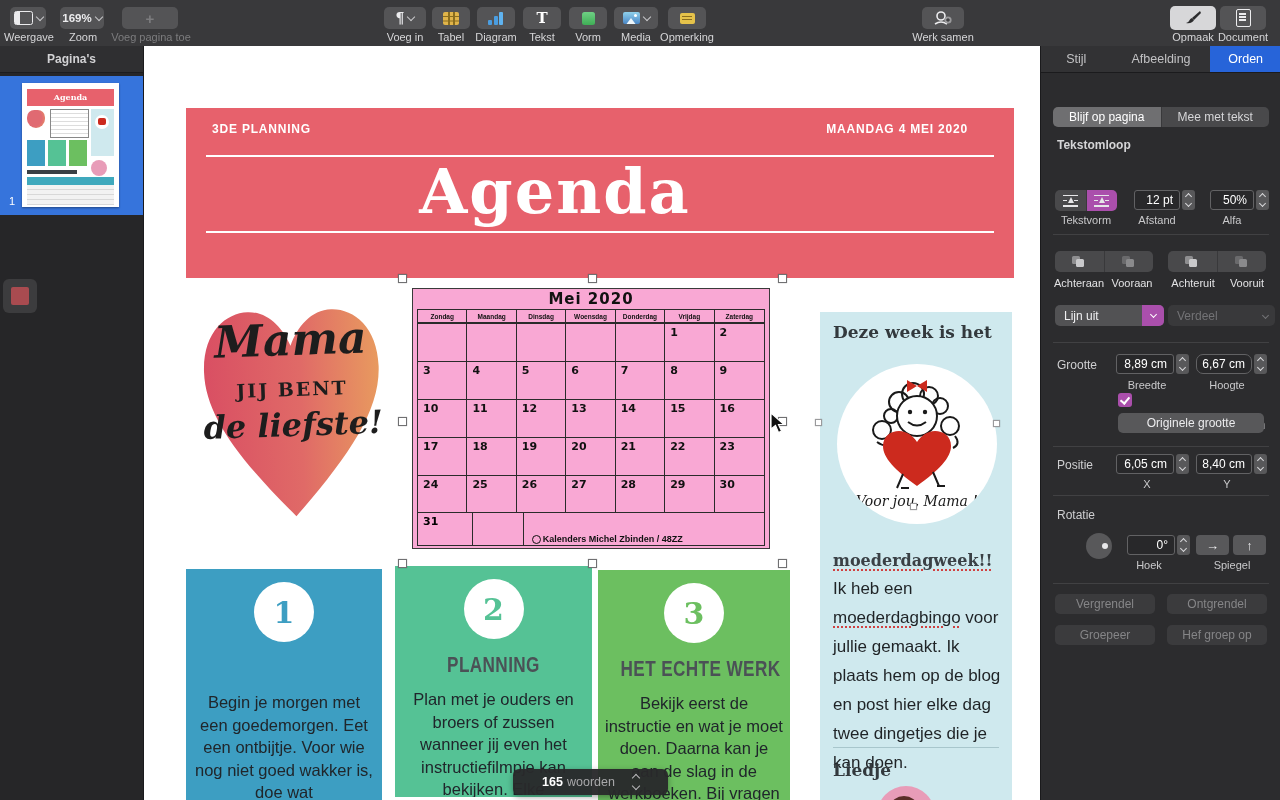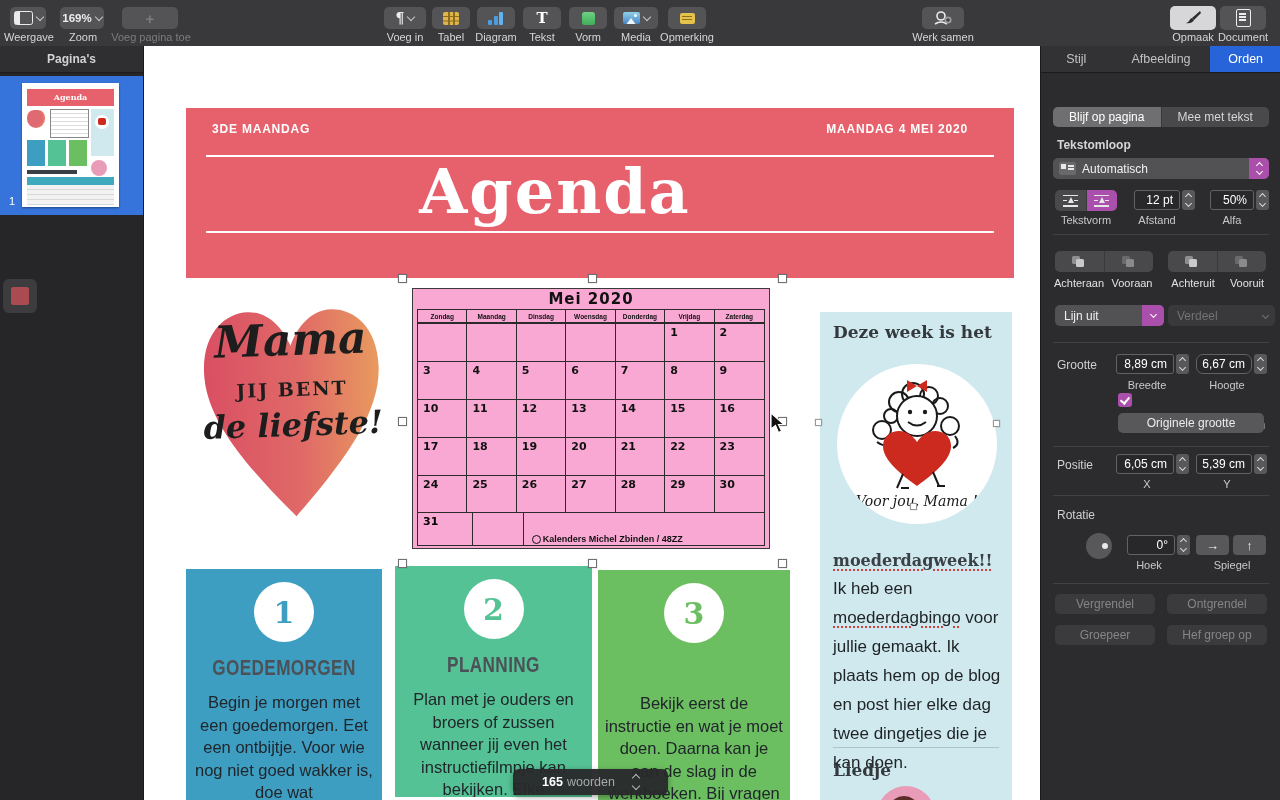--- a/index.html
+++ b/index.html
@@ -291,21 +291,21 @@
         <div class="mt" style="left:5px;top:94px;width:87px;height:8px;background:#3fa9bd;"></div>
         <div class="mt" style="left:5px;top:102px;width:87px;height:20px;background:repeating-linear-gradient(#f2f2f2 0 4px,#d8d8d8 4px 5px);"></div>
       </div>
     </div>
     <div class="red-item"></div>
   </div>
 
   <div class="canvas">
 
     <div class="banner">
-      <div class="banner-small" style="left:26px;">3DE MAANDAG</div>
+      <div class="banner-small" style="left:26px;">3DE PLANNING</div>
       <div class="banner-small" style="right:46px;">MAANDAG 4 MEI 2020</div>
       <div class="banner-line" style="top:47px;"></div>
       <div class="banner-title">Agenda</div>
       <div class="banner-line" style="top:123px;"></div>
     </div>
 
     <div class="heart-wrap">
       <svg width="182" height="222" viewBox="0 0 100 95" preserveAspectRatio="none">
         <defs>
             <linearGradient id="hg" x1="0" y1="0" x2="1" y2="0">
@@ -408,30 +408,30 @@
       </div>
       <div class="side-week">moederdagweek!!</div>
       <div class="side-para"><span>Ik heb een </span><span class="squiggle">moederdagbingo</span><span> voor jullie gemaakt. Ik plaats hem op de blog en post hier elke dag twee dingetjes die je kan doen.</span></div>
       <div class="side-div"></div>
       <div class="side-song">Liedje</div>
       <div class="pink-circle"></div>
     </div>
 
     <div class="step step1">
       <div class="step-circle">1</div>
-      <div class="step-title"><span>GOEDEMORGEN</span></div>
       <div class="step-text">Begin je morgen met een goedemorgen. Eet een ontbijtje. Voor wie nog niet goed wakker is, doe wat</div>
     </div>
     <div class="step step2">
       <div class="step-circle">2</div>
       <div class="step-title"><span>PLANNING</span></div>
       <div class="step-text">Plan met je ouders en broers of zussen wanneer jij even het instructiefilmpje kan bekijken. Elke</div>
     </div>
     <div class="step step3">
       <div class="step-circle">3</div>
+      <div class="step-title"><span>HET ECHTE WERK</span></div>
       <div class="step-text">Bekijk eerst de instructie en wat je moet doen. Daarna kan je aan de slag in de werkboeken. Bij vragen</div>
     </div>
 
     <div class="handle" style="left:254px;top:228px;"></div>
     <div class="handle" style="left:444px;top:228px;"></div>
     <div class="handle" style="left:634px;top:228px;"></div>
     <div class="handle" style="left:254px;top:371px;"></div>
     <div class="handle" style="left:634px;top:371px;"></div>
     <div class="handle" style="left:254px;top:513px;"></div>
     <div class="handle" style="left:444px;top:513px;"></div>
@@ -464,28 +464,20 @@
       <div class="tab active">Orden</div>
     </div>
 
     <div class="sec-label" style="left:16px;top:39px;margin-top:27px;">Plaatsing object</div>
     <div class="seg2" style="left:12px;top:61px;width:216px;">
       <div class="sg on">Blijf op pagina</div>
       <div class="sg">Mee met tekst</div>
     </div>
 
     <div class="sec-label" style="left:16px;top:92px;">Tekstomloop</div>
-    <div class="dropdown" style="left:12px;top:112px;width:216px;">
-      <span class="auto-ico"></span>
-      <span>Automatisch</span>
-      <span class="cap">
-          <i class="up"></i>
-          <i class="down"></i>
-        </span>
-    </div>
 
     <div class="icon-seg" style="left:14px;top:144px;width:62px;">
       <div class="isg">
           <span class="wrapico">
             <i></i>
             <i></i>
             <i></i>
             <i></i>
           </span>
         </div>
@@ -581,21 +573,21 @@
     <div class="gbtn" style="left:77px;top:367px;width:146px;">Originele grootte</div>
 
     <div class="divider" style="top:400px;"></div>
 
     <div class="sec-label" style="left:16px;top:412px;font-weight:normal;color:#cfcfd1;">Positie</div>
     <div class="field" style="left:75px;top:408px;width:58px;">6,05 cm</div>
     <div class="stepper" style="left:135px;top:408px;">
         <i class="up"></i>
         <i class="down"></i>
       </div>
-    <div class="field" style="left:155px;top:408px;width:56px;">5,39 cm</div>
+    <div class="field" style="left:155px;top:408px;width:56px;">8,40 cm</div>
     <div class="stepper" style="left:213px;top:408px;">
         <i class="up"></i>
         <i class="down"></i>
       </div>
     <div class="mini-label" style="left:106px;top:432px;">X</div>
     <div class="mini-label" style="left:186px;top:432px;">Y</div>
 
     <div class="divider" style="top:449px;"></div>
 
     <div class="sec-label" style="left:16px;top:462px;font-weight:normal;color:#cfcfd1;">Rotatie</div>

